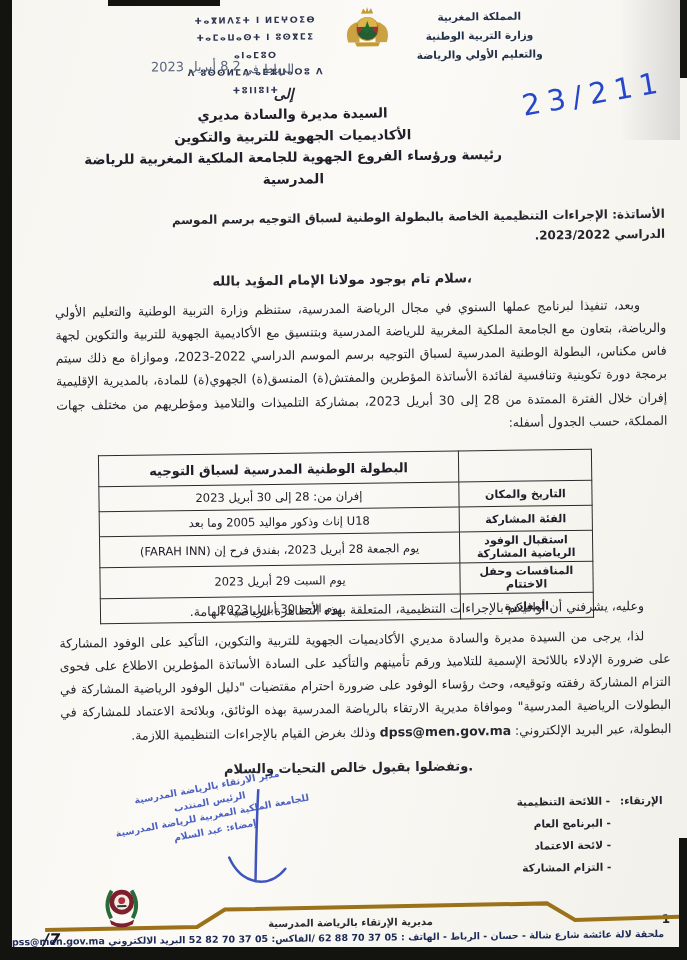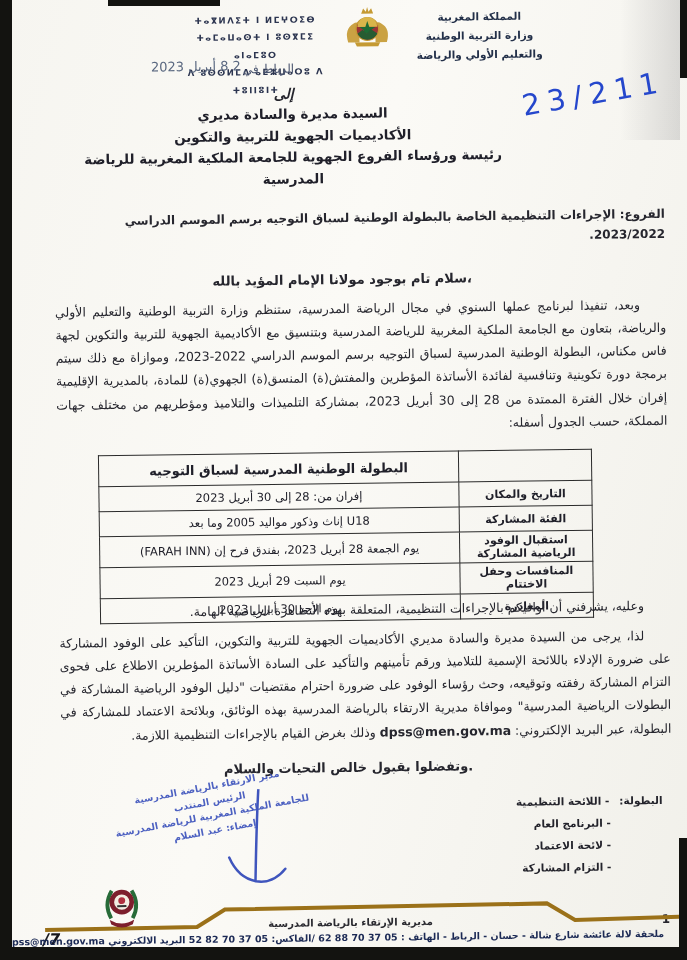--- a/index.html
+++ b/index.html
@@ -122,21 +122,21 @@
   <div class="ref-hand">23/211</div>
 
   <div class="to-line">إلى</div>
   <div class="addr">
     <div>السيدة مديرة والسادة مديري</div>
     <div>الأكاديميات الجهوية للتربية والتكوين</div>
     <div>رئيسة ورؤساء الفروع الجهوية للجامعة الملكية المغربية للرياضة المدرسية</div>
   </div>
 
   <div class="subject">
-    <span>الفروع:</span>
+    <span>الأساتذة:</span>
     <span>الإجراءات التنظيمية الخاصة بالبطولة الوطنية لسباق التوجيه برسم الموسم الدراسي 2023/2022.</span>
   </div>
 
   <div class="greeting">سلام تام بوجود مولانا الإمام المؤيد بالله،</div>
 
   <div class="para p1">وبعد، تنفيذا لبرنامج عملها السنوي في مجال الرياضة المدرسية، ستنظم وزارة التربية الوطنية والتعليم الأولي والرياضة، بتعاون مع الجامعة الملكية المغربية للرياضة المدرسية وبتنسيق مع الأكاديمية الجهوية للتربية والتكوين لجهة فاس مكناس، البطولة الوطنية المدرسية لسباق التوجيه برسم الموسم الدراسي 2022-2023، وموازاة مع ذلك سيتم برمجة دورة تكوينية وتنافسية لفائدة الأساتذة المؤطرين والمفتش(ة) المنسق(ة) الجهوي(ة) للمادة، بالمديرية الإقليمية إفران خلال الفترة الممتدة من 28 إلى 30 أبريل 2023، بمشاركة التلميذات والتلاميذ ومؤطريهم من مختلف جهات المملكة، حسب الجدول أسفله:</div>
 
   <div class="tblwrap">
     <table>
       <tbody>
@@ -185,21 +185,21 @@
     <div>إمضاء: عبد السلام</div>
   </div>
   <div class="signature">
     <svg width="90" height="115" viewBox="0 0 90 115">
       <path d="M48,0 C46,30 45,58 44,92 M18,68 C30,96 58,100 74,80" stroke="#3f55bd" stroke-width="2.5" fill="none" stroke-linecap="round"></path>
     </svg>
   </div>
 
   <div class="attach">
     <div class="attach-row">
-      <span>البطولة:</span>
+      <span>الإرتقاء:</span>
       <span>- اللائحة التنظيمية</span>
     </div>
     <div class="attach-item">- البرنامج العام</div>
     <div class="attach-item">- لائحة الاعتماد</div>
     <div class="attach-item">- التزام المشاركة</div>
   </div>
 
   <div class="pageno">1</div>
   <div class="sheetmark">/7</div>
 

